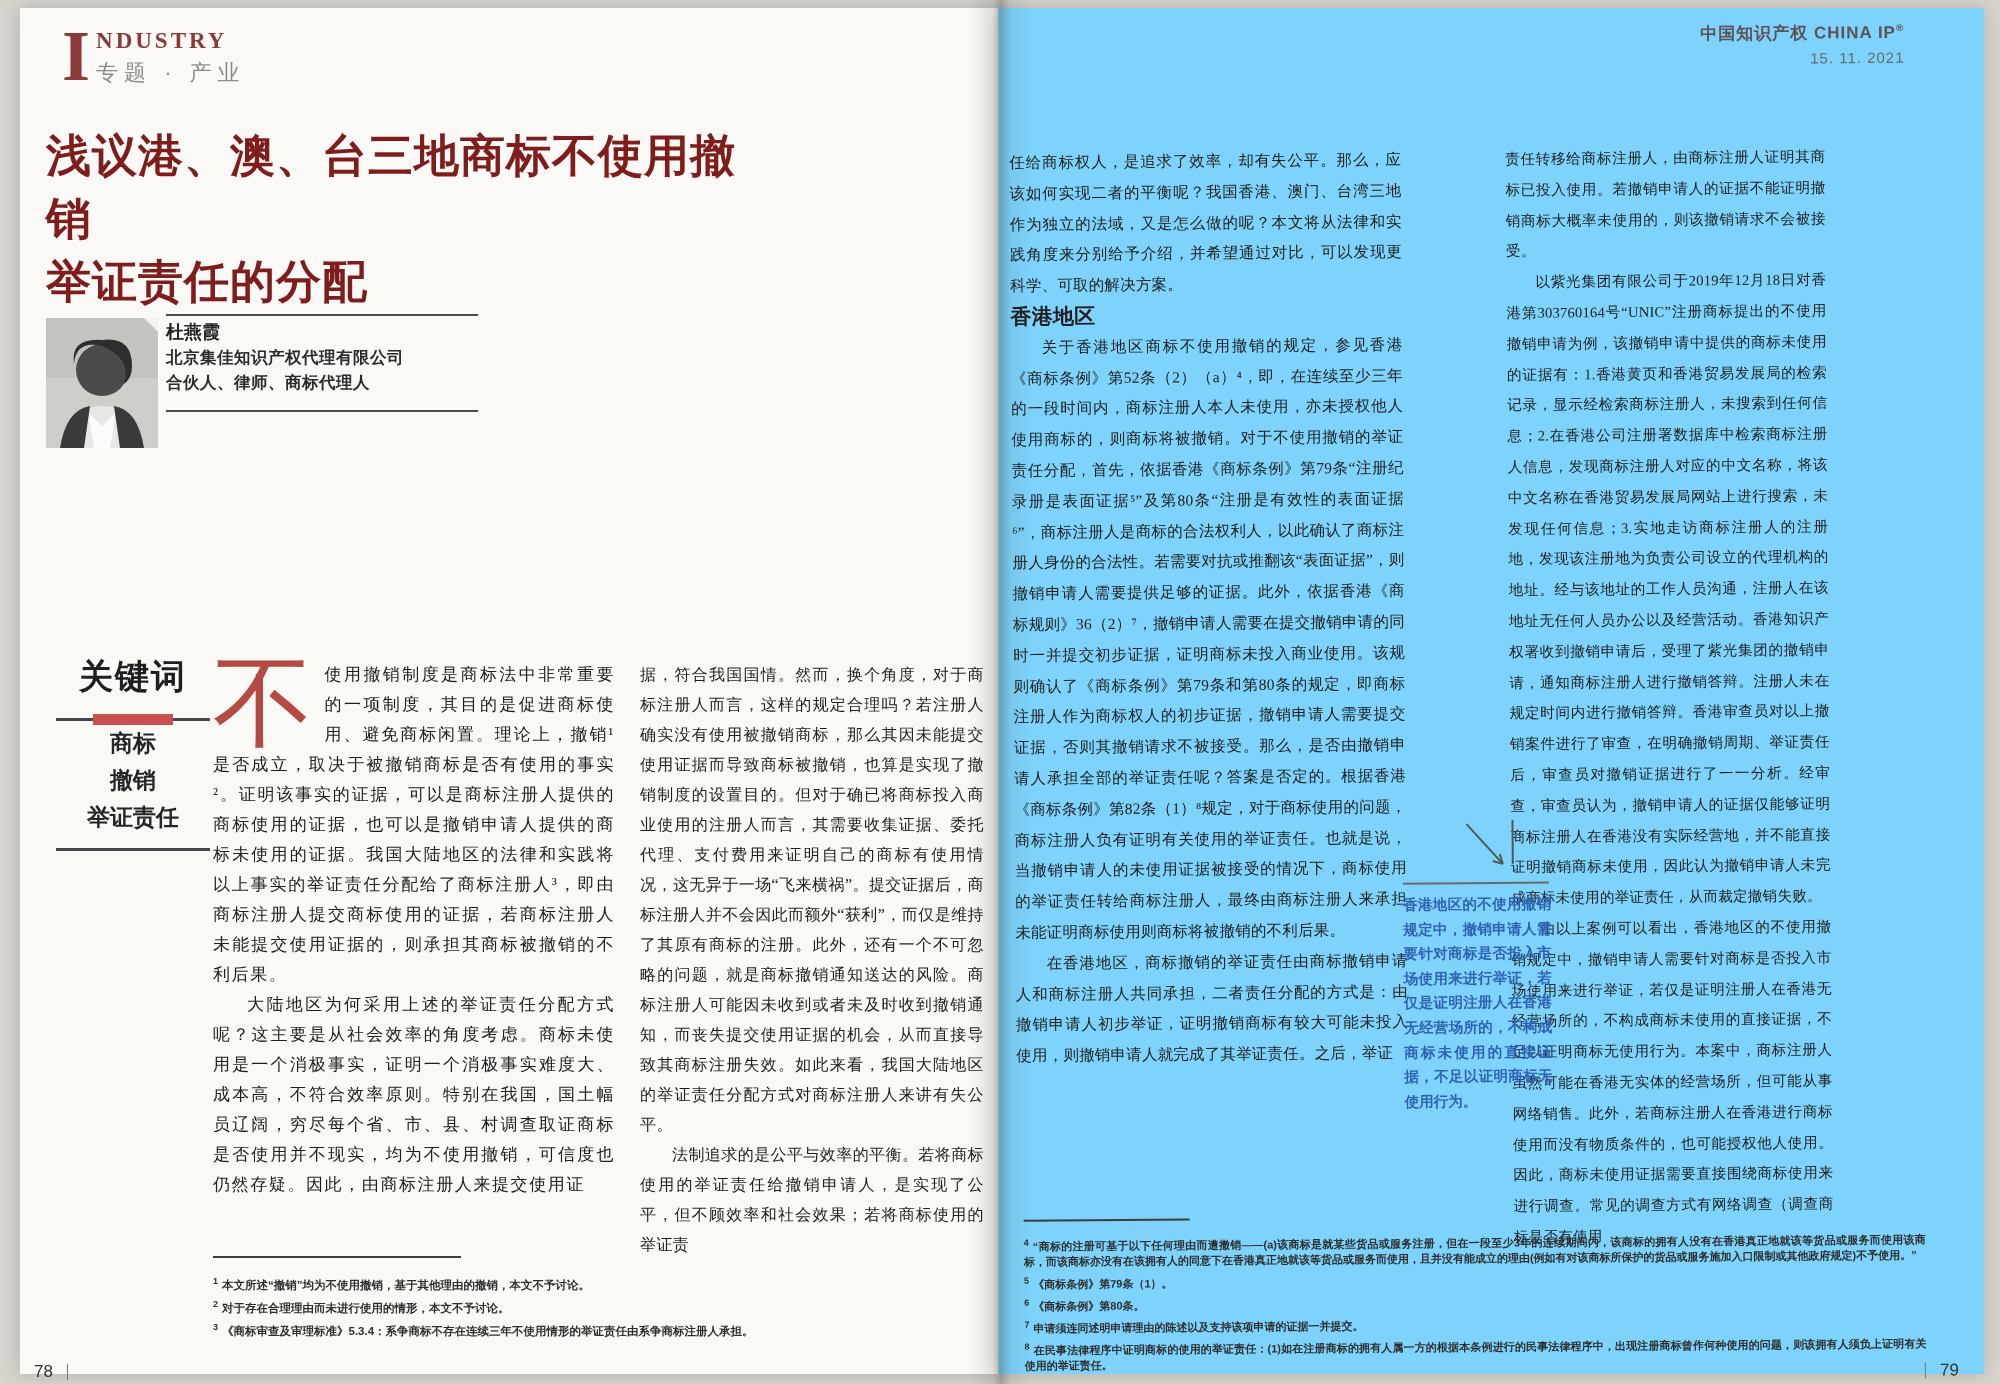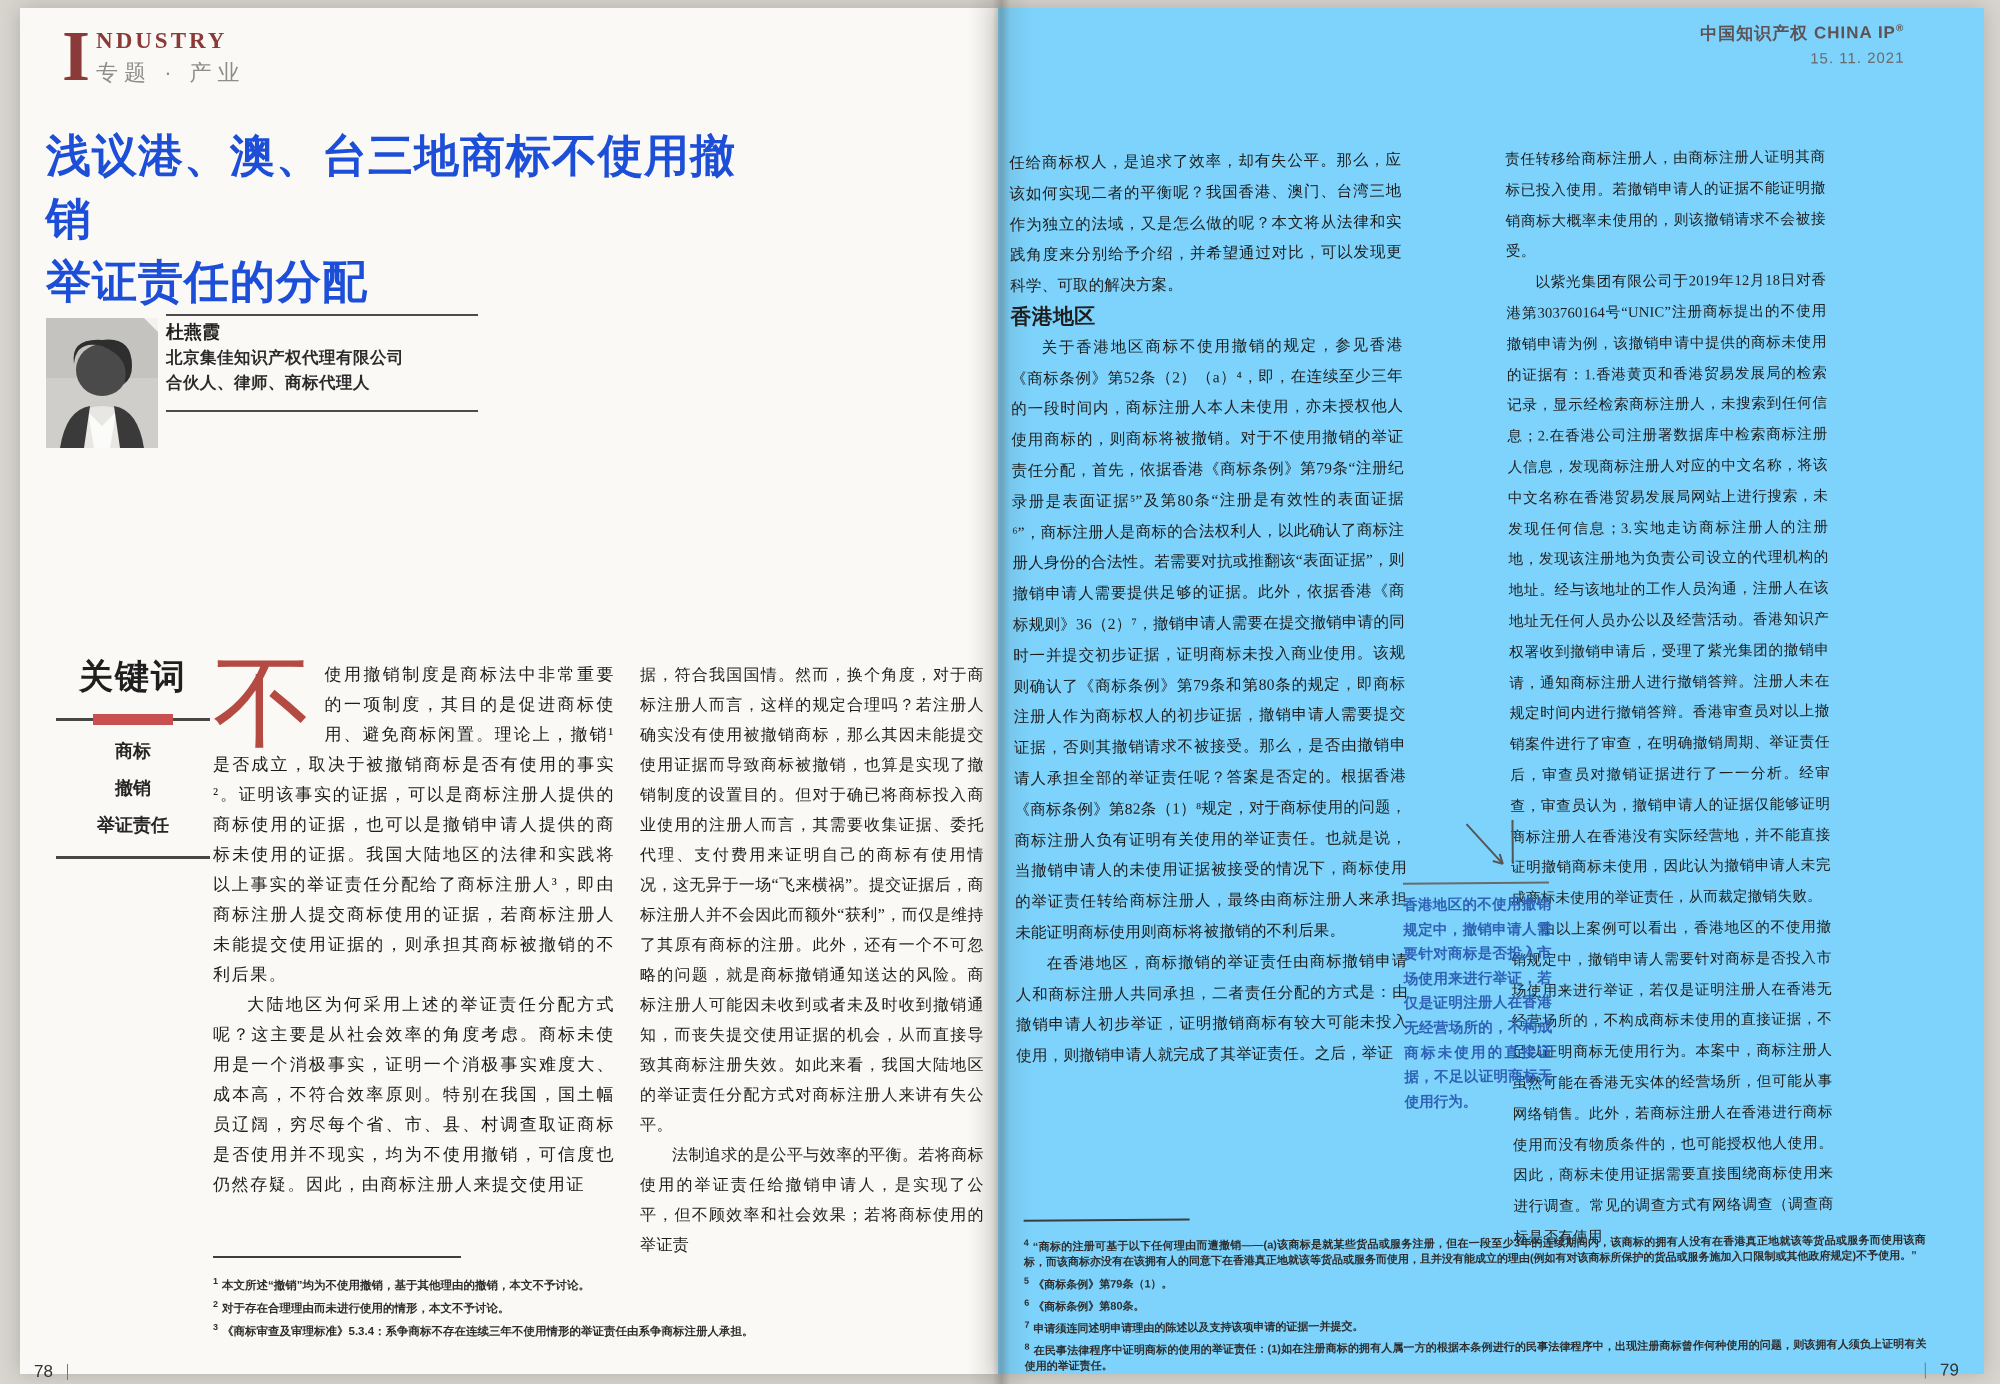--- a/index.html
+++ b/index.html
@@ -19,36 +19,36 @@
   .abs{position:absolute;}
 
   
   .masthead{left:42px;top:14px;display:flex;align-items:flex-start;}
   .masthead .big-i{font-size:72px;line-height:.95;color:#8a3a38;font-weight:700;}
   .masthead .mh-right{margin-left:6px;padding-top:6px;}
   .masthead .mh-word{font-size:23px;letter-spacing:3px;color:#8a3a38;font-weight:700;}
   .masthead .mh-sub{font-size:22px;letter-spacing:6px;color:#8e8d8b;margin-top:4px;font-family:"Liberation Sans","DejaVu Sans",sans-serif;}
 
   .article-title{left:26px;top:116px;width:720px;font-family:"Liberation Sans","DejaVu Sans",sans-serif;
-    font-size:45px;font-weight:800;color:#1d4ed8;line-height:63px;letter-spacing:1px;}
+    font-size:45px;font-weight:800;color:#7f1d1d;line-height:63px;letter-spacing:1px;}
 
   .author-photo{left:26px;top:310px;width:112px;height:130px;background:#d9d8d6;overflow:hidden;}
   .author-photo .corner{position:absolute;right:0;top:0;width:0;height:0;border-left:14px solid transparent;border-top:14px solid #f3f2ee;}
   .author-block{left:146px;top:306px;width:312px;font-family:"Liberation Sans","DejaVu Sans",sans-serif;}
   .author-rule{width:312px;height:2px;background:#4c4c4c;}
   .author-name{font-size:18px;font-weight:700;color:#222;margin-top:4px;}
   .author-line{font-size:16.5px;font-weight:700;color:#2b2b2b;margin-top:3px;letter-spacing:.5px;}
   .author-rule2{width:312px;height:2px;background:#4c4c4c;margin-top:16px;}
 
   .kw-panel{left:36px;top:646px;width:154px;text-align:center;font-family:"Liberation Sans","DejaVu Sans",sans-serif;}
   .kw-heading{font-size:34px;font-weight:800;color:#1f1f1f;letter-spacing:2px;}
   .kw-rule{position:relative;height:11px;margin-top:14px;}
   .kw-rule .base{position:absolute;left:0;top:4px;width:100%;height:3px;background:#474747;}
   .kw-rule .red{position:absolute;left:37px;top:0;width:80px;height:11px;background:#c85050;}
-  .kw-items{margin-top:8px;font-size:18px;font-weight:700;color:#252525;line-height:37px;}
+  .kw-items{margin-top:0;font-size:23px;font-weight:700;color:#252525;line-height:37px;}
   .kw-rule-bottom{height:3px;background:#474747;margin-top:12px;}
 
   .bodycol{text-align:justify;color:#1d1d1d;}
   .col1{left:193px;top:652px;width:402px;font-size:17px;line-height:30px;letter-spacing:1.6px;}
   .col2{left:620px;top:652px;width:344px;font-size:16px;line-height:30px;letter-spacing:.4px;}
   .bodycol p{margin:0;}
   .indent{text-indent:2em;}
   .drop-cap{float:left;font-size:100px;line-height:84px;color:#b54a42;padding:2px 10px 0 0;font-weight:500;}
 
   .fn-rule{height:2px;background:#3d3d3d;}

